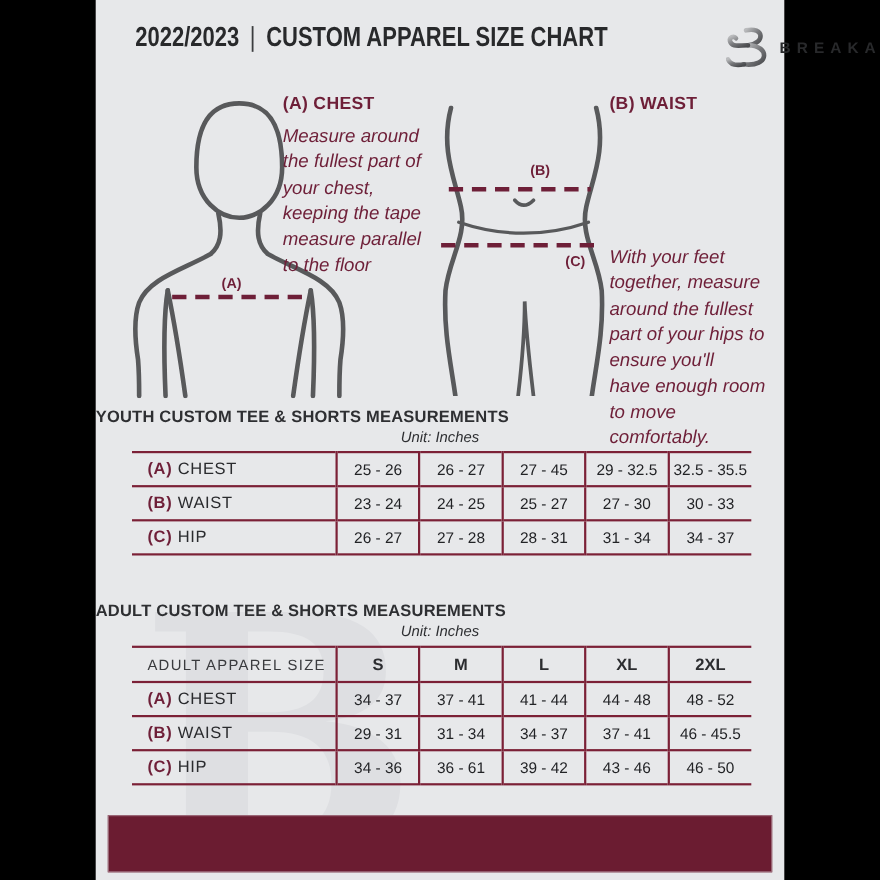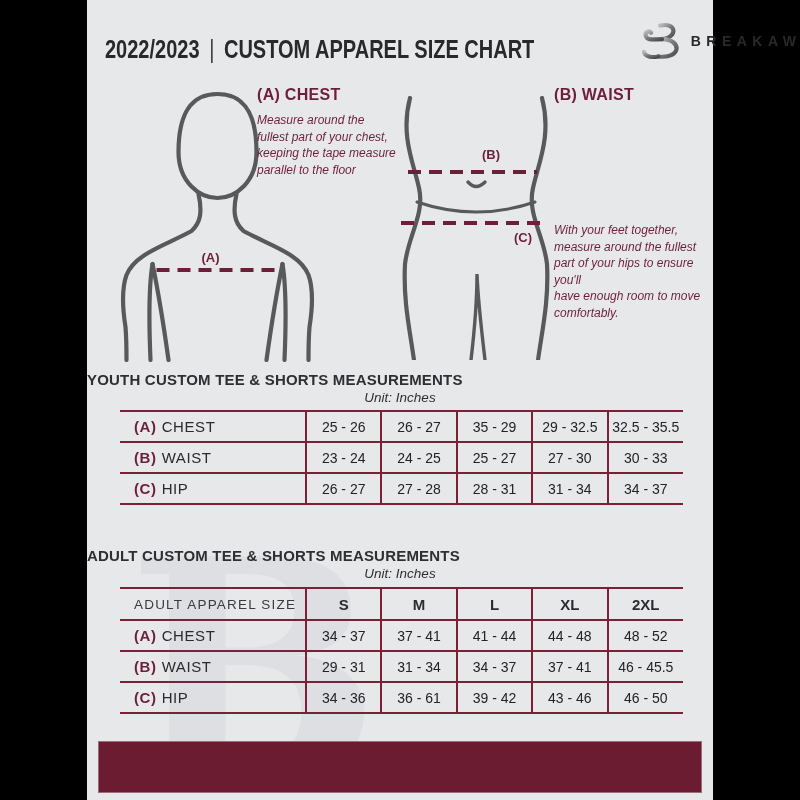--- a/index.html
+++ b/index.html
@@ -10,30 +10,30 @@
     --ink:#2C2D30;
     --muted:#3A3B3E;
     --figure:#58595B;
   }
   *{margin:0;padding:0;box-sizing:border-box;}
   html,body{width:800px;height:800px;overflow:hidden;}
   body{background:#000;font-family:"Liberation Sans",sans-serif;position:relative;}
   .page{position:absolute;left:87px;top:0;width:626px;height:800px;background:var(--page);}
 
   
-  .header{position:absolute;left:18px;right:20px;top:20px;height:44px;display:flex;justify-content:space-between;align-items:flex-end;z-index:2;}
+  .header{position:absolute;left:36px;right:20px;top:20px;height:44px;display:flex;justify-content:space-between;align-items:flex-start;z-index:2;}
   .hdr-title{display:inline-block;transform:scaleX(.80);transform-origin:left center;white-space:nowrap;font-weight:700;font-size:25px;color:#28292b;font-family:"Liberation Sans",sans-serif;}
   .hdr-title .pipe{font-weight:400;margin:0 12px;color:#3c3d3f;}
   .brand{display:flex;align-items:center;gap:9px;}
   .brand-name{font-weight:700;font-size:14px;letter-spacing:5.5px;color:#28292b;}
 
   
   .instr{position:absolute;z-index:2;}
   .instr h3{font-size:16px;font-weight:700;color:var(--maroon);letter-spacing:.3px;margin-bottom:8px;}
-  .instr p{font-size:12px;font-style:italic;color:var(--maroon);line-height:1.38;white-space:pre-line;}
+  .instr p{font-size:17px;font-style:italic;color:var(--maroon);line-height:1.38;white-space:pre-line;}
   .instr-a{left:170px;top:86px;width:140px;}
   .instr-b{left:467px;top:86px;width:152px;}
   .instr-c{left:467px;top:222px;width:152px;}
 
   .fig{position:absolute;z-index:1;}
   .fig-chest{left:23px;top:82px;}
   .fig-waist{left:303px;top:96px;}
 
   
   .sec-title{position:absolute;left:0;width:100%;text-align:left;font-weight:700;font-size:15px;color:#2e2f32;letter-spacing:.2px;z-index:2;}
@@ -139,21 +139,21 @@
         <col>
         <col>
         <col>
         <col>
       </colgroup>
     <tbody>
     <tr>
       <td class="lbl-cell"><span class="key">(A)</span><span>CHEST</span></td>
       <td>25 - 26</td>
       <td>26 - 27</td>
-      <td>35 - 29</td>
+      <td>27 - 45</td>
       <td>29 - 32.5</td>
       <td>32.5 - 35.5</td>
     </tr>
     <tr>
       <td class="lbl-cell"><span class="key">(B)</span><span>WAIST</span></td>
       <td>23 - 24</td>
       <td>24 - 25</td>
       <td>25 - 27</td>
       <td>27 - 30</td>
       <td>30 - 33</td>

